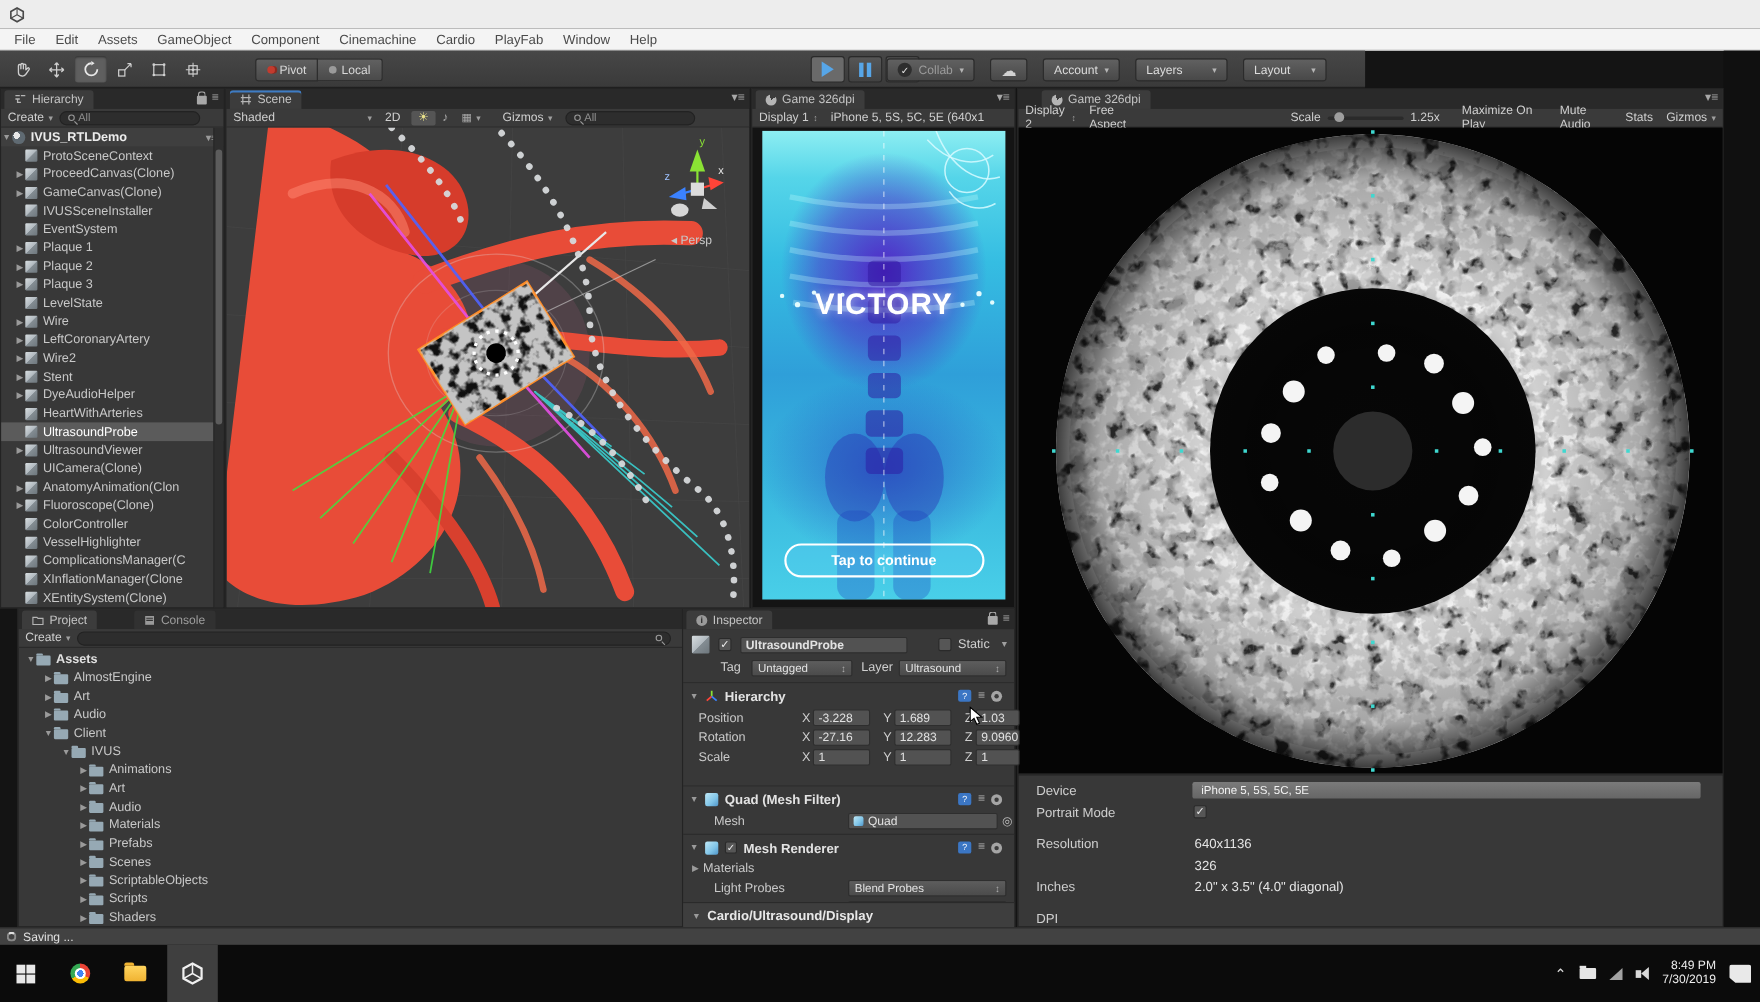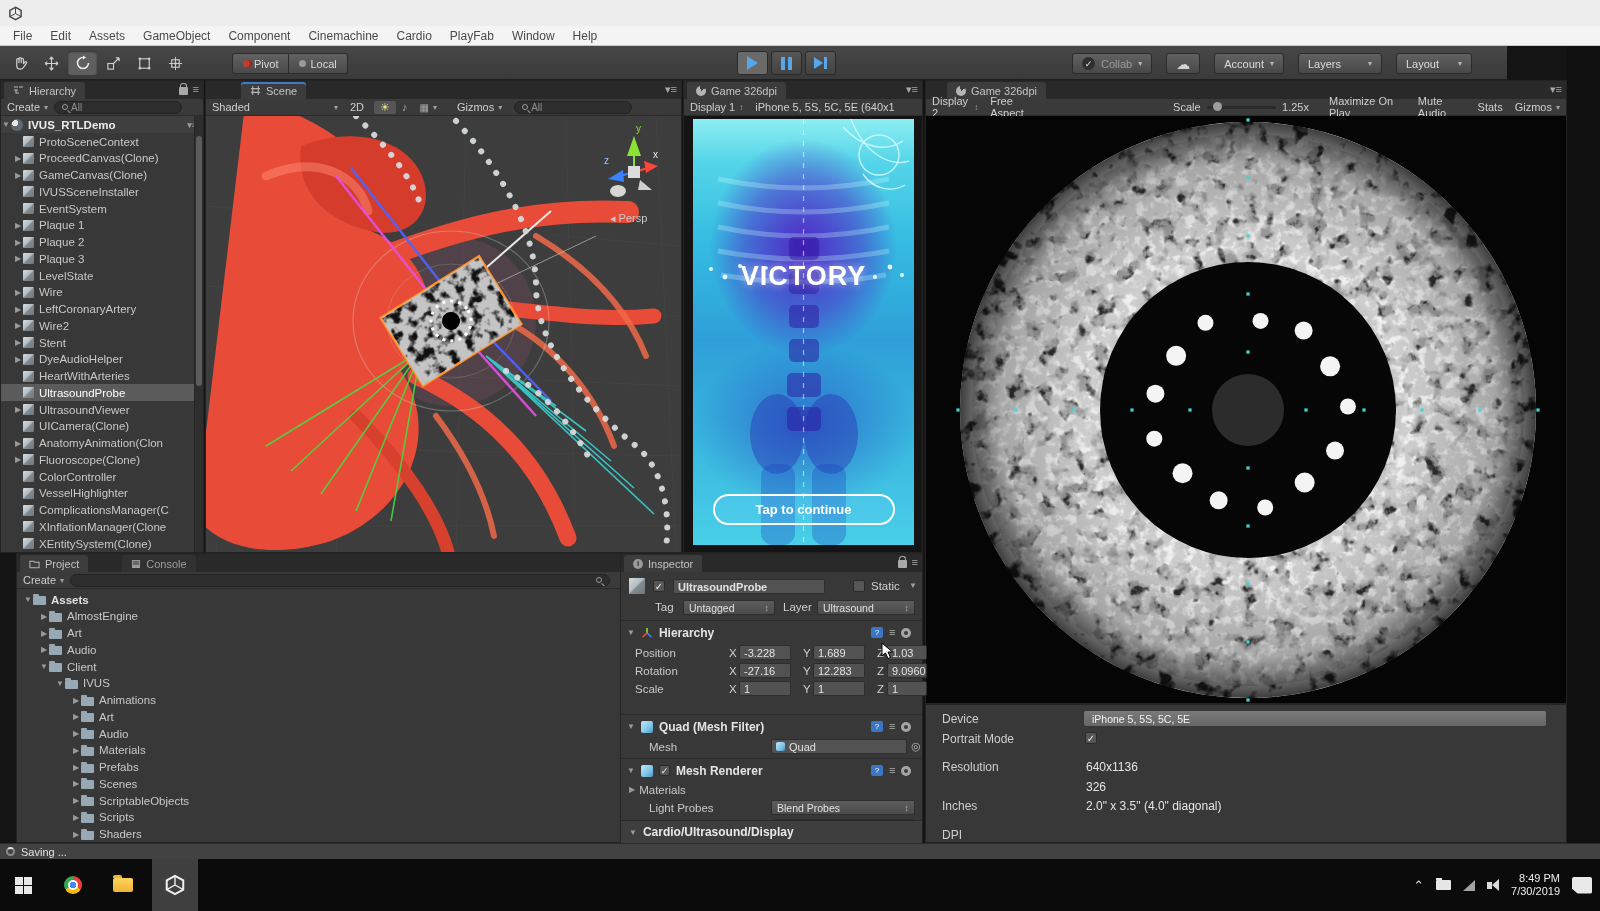--- a/index.html
+++ b/index.html
@@ -7,21 +7,21 @@
   body { font-family:"Liberation Sans", sans-serif; }
   .screen { position:relative; width:1600px; height:911px; background:#141414; overflow:hidden; }
 
   
   .titlebar { position:absolute; left:0; top:0; width:1600px; height:26px; background:#ededed; display:flex; align-items:center; padding-left:8px; }
   .titlebar .title { font-size:12px; color:#6a6a6a; margin-left:8px; white-space:nowrap; }
   .menubar { position:absolute; left:0; top:26px; width:1600px; height:20px; background:#f4f4f4; border-bottom:1px solid #c9c9c9; display:flex; align-items:flex-start; padding-left:4px; }
   .menu-item { font-size:12px; color:#4a4a4a; padding:0 9px; height:100%; display:flex; align-items:center; cursor:default; }
 
   
-  .unitybar { position:absolute; left:0; top:46px; width:1507px; height:34px; background:linear-gradient(#474747,#3a3a3a); border-bottom:1px solid #1f1f1f;text-align:center; }
+  .unitybar { position:absolute; left:0; top:46px; width:1241px; height:34px; background:linear-gradient(#474747,#3a3a3a); border-bottom:1px solid #1f1f1f;text-align:center; }
   .toolgroup { position:absolute; top:5px; display:flex; gap:2px; }
   .toolbtn { width:29px; height:24px; border-radius:3px; display:flex; align-items:center; justify-content:center; }
   .toolbtn.active { background:#5f5f5f; box-shadow:inset 0 1px 2px rgba(0,0,0,.5); }
   .toolbtn svg { display:block; }
   .seg { position:absolute; top:7px; display:flex; }
   .segbtn { height:21px; background:linear-gradient(#616161,#4a4a4a); border:1px solid #2c2c2c; color:#d8d8d8; font-size:11px; display:flex; align-items:center; gap:4px; padding:0 10px; }
   .segbtn:first-child { border-radius:3px 0 0 3px; }
   .segbtn:last-child { border-radius:0 3px 3px 0; border-left:none; }
   .dotred { width:7px; height:7px; border-radius:50%; background:#c23b2e; box-shadow:2px 0 0 #8a2a20; }
   .dotgrey { width:7px; height:7px; border-radius:50%; background:#9a9a9a; }
@@ -38,21 +38,21 @@
   .pill .arr { font-size:8px; color:#b5b5b5; }
   .pill.dim { color:#9b9b9b; }
   .collabck { width:13px; height:13px; border-radius:50%; background:#2e2e2e; color:#e8e8e8; font-size:9px; display:flex; align-items:center; justify-content:center; }
   .cloud { font-size:14px; color:#d2d2d2; }
 
   
   .panel { position:absolute; background:#383838; border:1px solid #232323; }
   .tabstrip { height:18px; background:#292929; display:flex; align-items:flex-end; padding-left:3px; position:relative; }
   .tab { height:17px; background:#3c3c3c; border-radius:3px 3px 0 0; color:#c4c4c4; font-size:11px; display:flex; align-items:center; gap:5px; padding:0 9px; white-space:nowrap; }
   .tab.inactive { background:#313131; color:#9d9d9d; }
-  .tab.focused { box-shadow:inset 0 2px 0 #3e7cc4;margin-left:32px; }
+  .tab.focused { box-shadow:inset 0 2px 0 #3e7cc4; }
   .striptools { position:absolute; right:4px; top:3px; display:flex; gap:5px; align-items:center; }
   .lockico { width:9px; height:8px; position:relative; background:#a8a8a8; border-radius:1px; margin-top:3px; }
   .lockico::before { content:""; position:absolute; left:1px; top:-4px; width:5px; height:5px; border:1.5px solid #a8a8a8; border-bottom:none; border-radius:3px 3px 0 0; }
   .menuico { color:#a8a8a8; font-size:11px; line-height:1; }
   .ptoolbar { height:17px; background:#3a3a3a; border-bottom:1px solid #2a2a2a; display:flex; align-items:center; font-size:11px; color:#cfcfcf; position:relative; }
   .ddl { display:flex; align-items:center; gap:4px; padding:0 6px; }
   .ddl .arr { font-size:8px; color:#9f9f9f; }
   .searchpill { height:13px; background:#2d2d2d; border:1px solid #222; border-radius:7px; display:flex; align-items:center; gap:3px; padding:0 7px; color:#8f8f8f; font-size:10px; }
   .mag { width:6px; height:6px; border:1.4px solid #9a9a9a; border-radius:50%; position:relative; }
   .mag::after { content:""; position:absolute; left:5px; top:5px; width:4px; height:1.4px; background:#9a9a9a; transform:rotate(45deg); transform-origin:0 0; }

